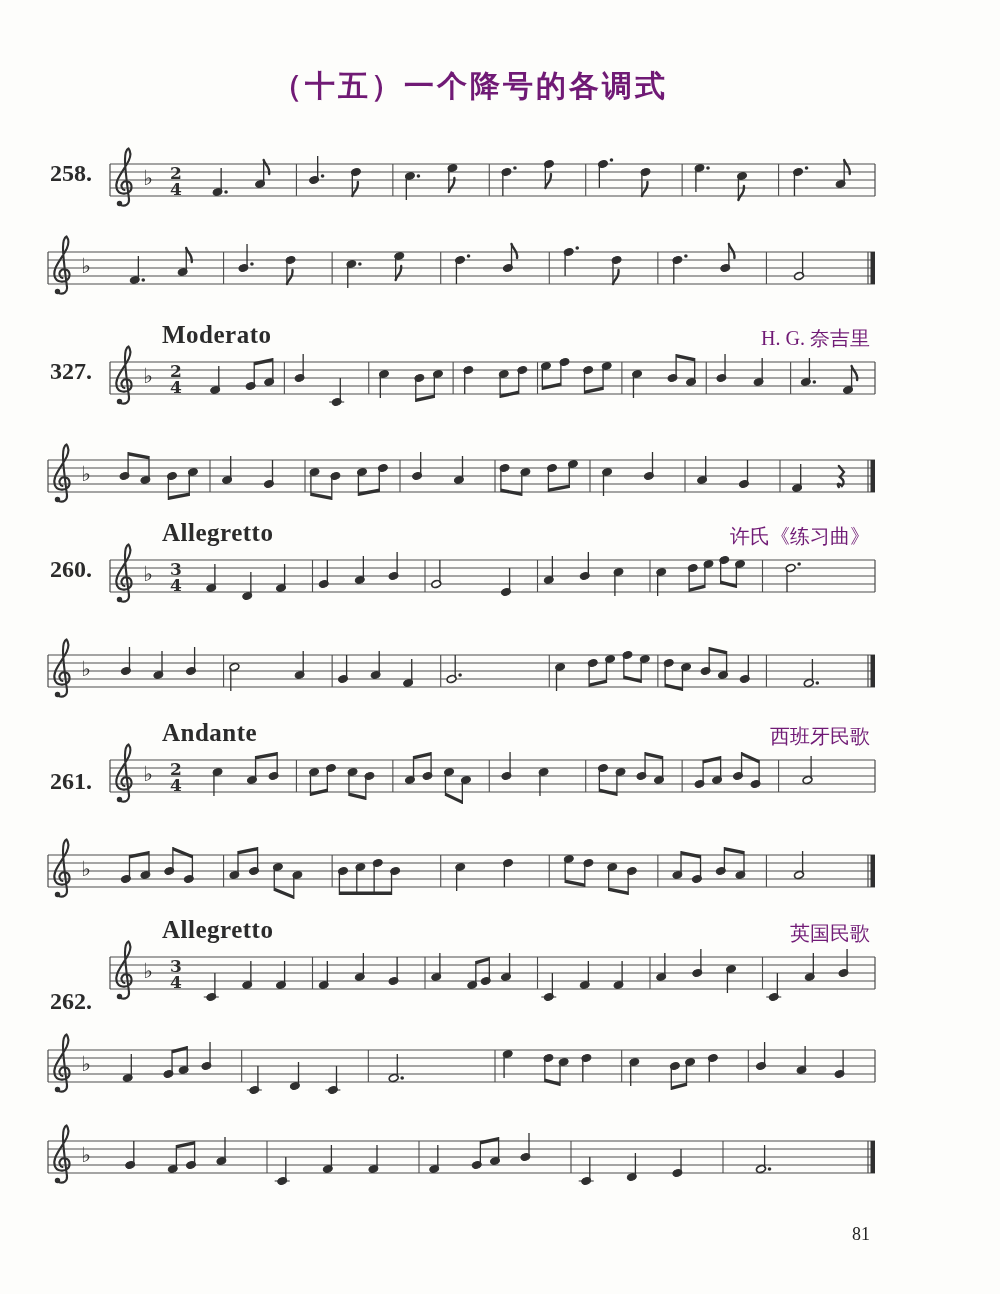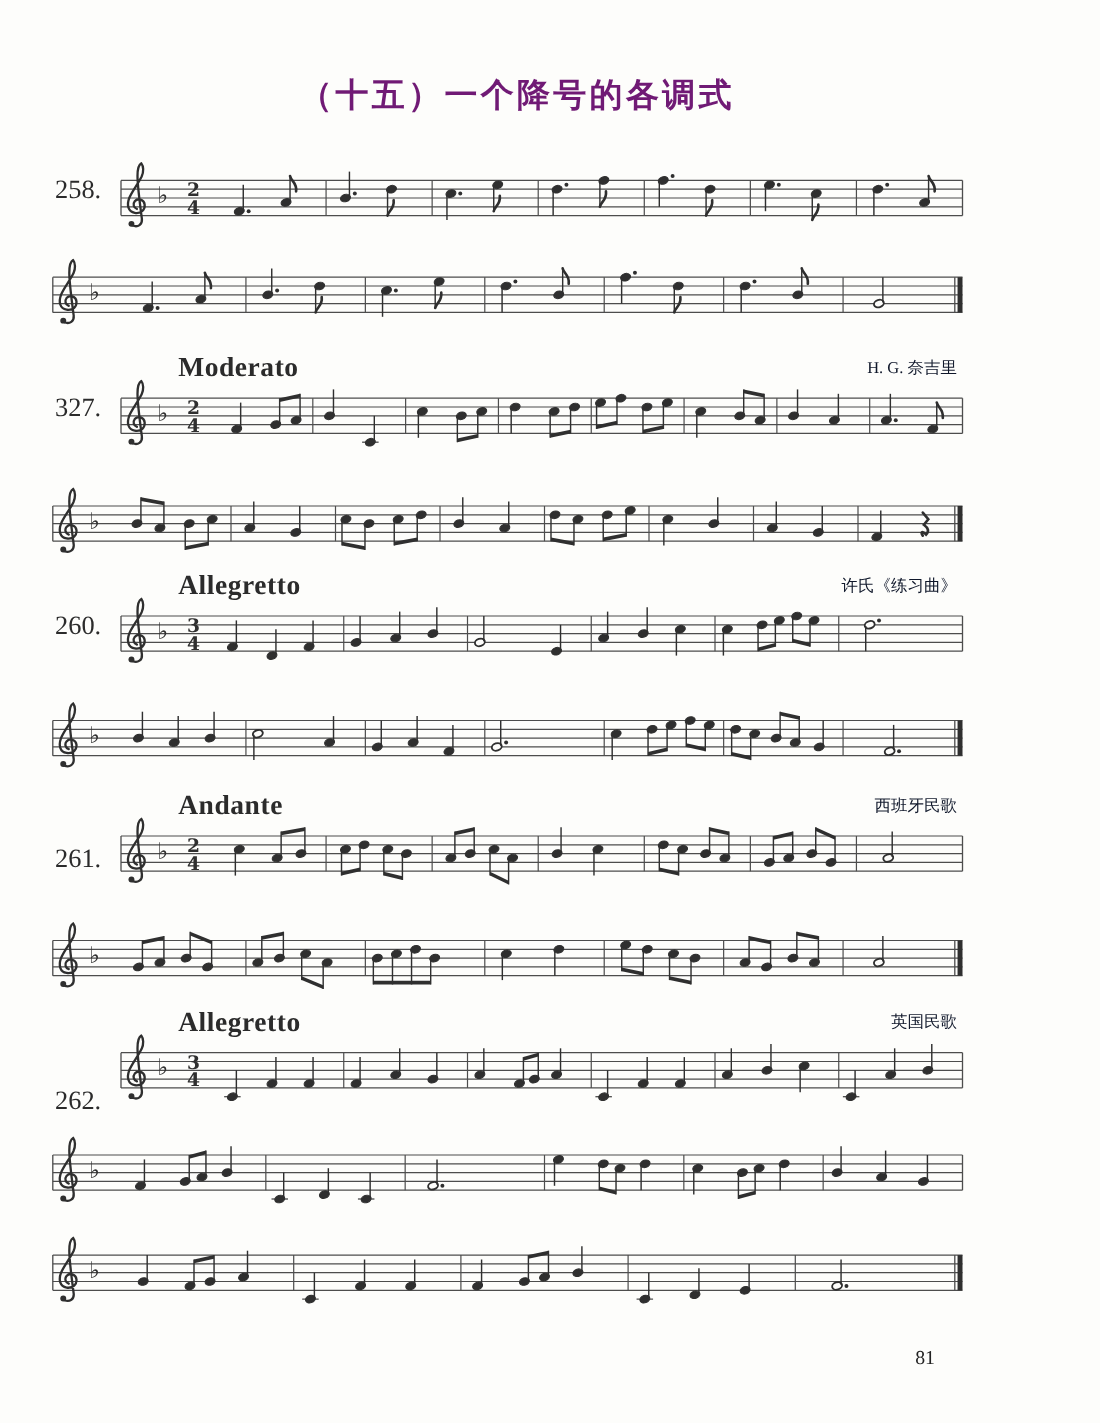--- a/index.html
+++ b/index.html
@@ -10,31 +10,32 @@
     font-family:"Liberation Serif","DejaVu Serif",serif;color:#2e2e2e;
   }
   .title{
     position:absolute;top:66px;left:0;width:940px;text-align:center;
     font-size:30px;font-weight:bold;letter-spacing:3px;color:#701a75;
   }
   #score{position:absolute;left:0;top:0;}
   .exnum{
     position:absolute;left:50px;width:60px;font-size:24px;color:#2b2b2b;
     font-family:"Liberation Serif",serif;
+    font-weight:bold;
   }
   .tempo{
     position:absolute;left:162px;font-size:25px;font-weight:bold;color:#2b2b2b;
     font-family:"Liberation Serif",serif;letter-spacing:0.5px;
   }
   .attrib{
-    position:absolute;right:130px;font-size:15px;color:#0f172a;
+    position:absolute;right:130px;font-size:20px;color:#701a75;
     font-family:"Liberation Serif",serif;
   }
   .pageno{
-    position:absolute;left:832px;top:1224px;font-size:18px;color:#222;
+    position:absolute;left:852px;top:1224px;font-size:18px;color:#222;
   }
 </style>
 </head>
 <body>
 
 <div class="page">
   <div class="title">（十五）一个降号的各调式</div>
   <svg id="score" width="1000" height="1294" viewBox="0 0 1000 1294">
       <g>
         <line x1="110" y1="164" x2="875" y2="164" stroke="#4d4d4d" stroke-width="1.1"></line>

